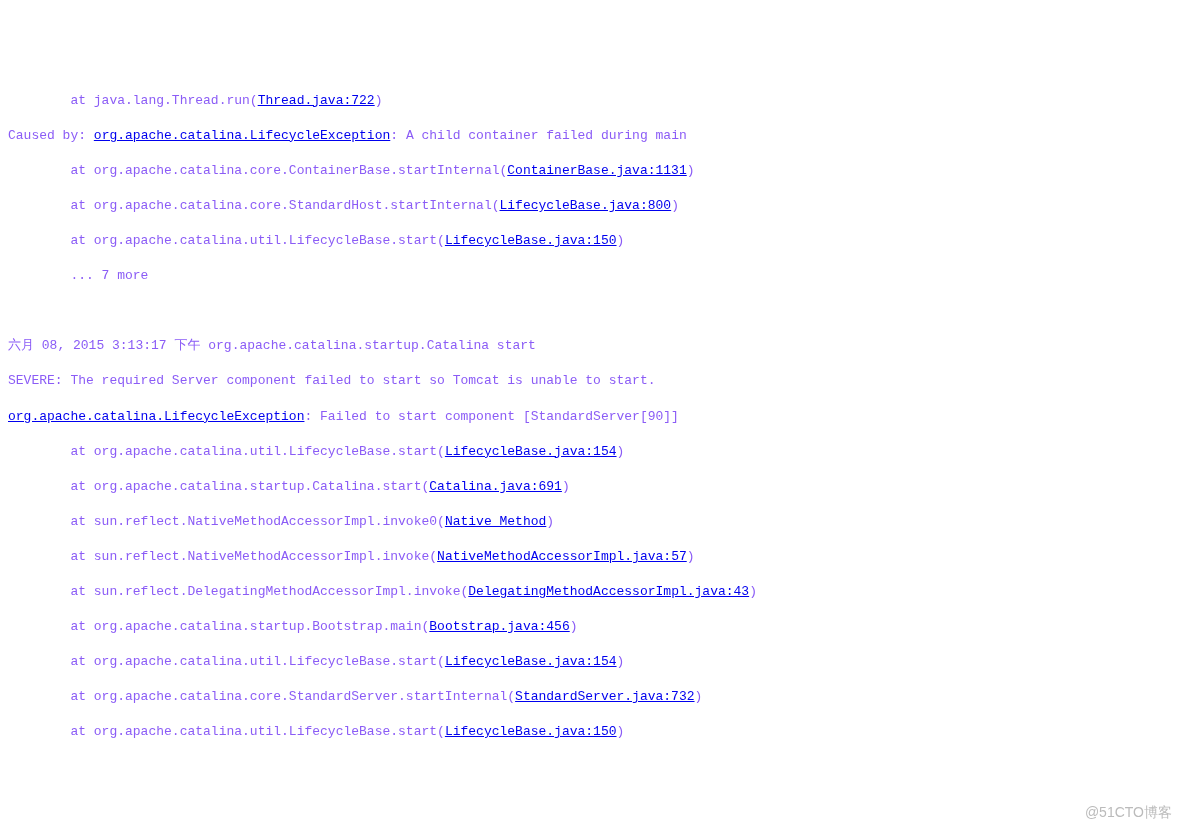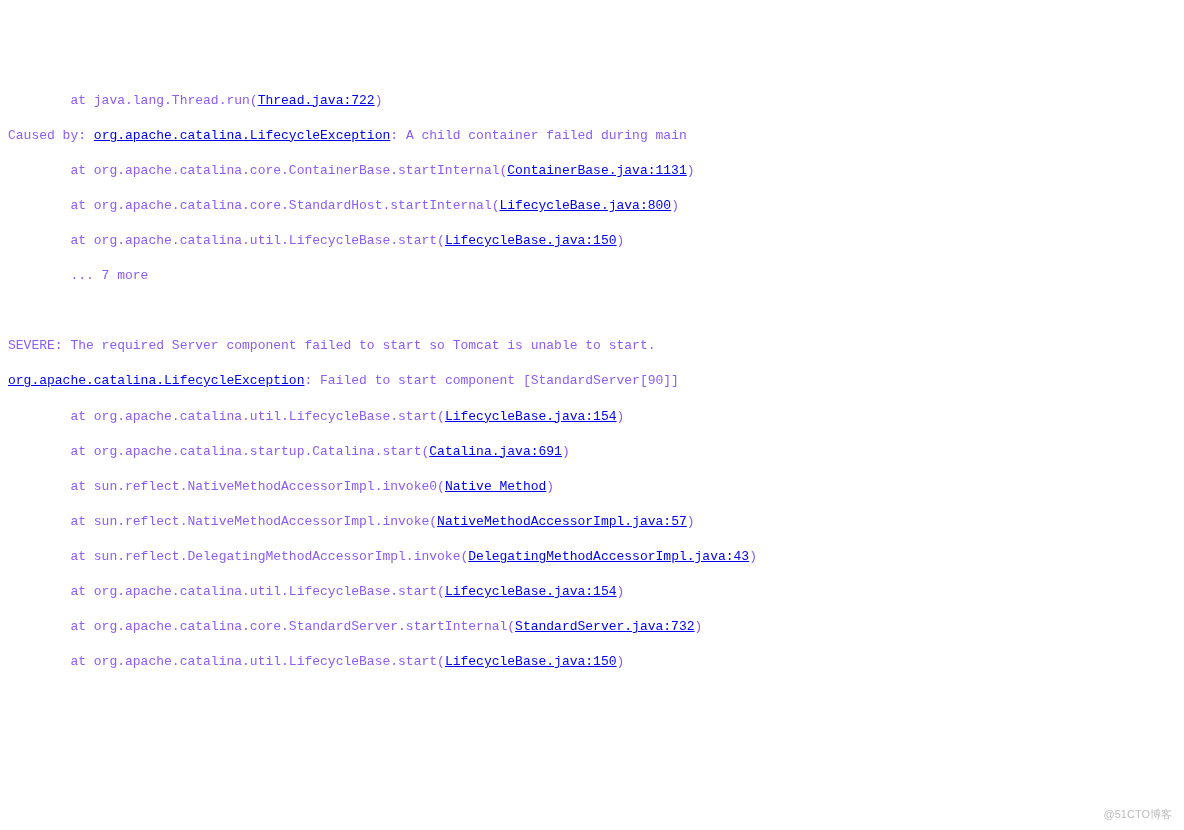--- a/index.html
+++ b/index.html
@@ -16,43 +16,45 @@
   }
   .red { color: #8b5cf6; }
   .blue { color: #0000ee; text-decoration: underline; }
   .line { display: block; }
   .watermark {
     position: fixed;
     right: 12px;
     bottom: 8px;
     color: #bbb;
     font-family: Arial, sans-serif;
-    font-size: 11px;
+    font-size: 14px;
   }
 </style>
 </head>
 <body>
 
 
 
 <div>
 <span class="line"><span class="red">        at java.lang.Thread.run</span><span class="red">(</span><span class="blue">Thread.java:722</span><span class="red">)</span></span>
 <span class="line"><span class="red">Caused by: </span><span class="blue">org.apache.catalina.LifecycleException</span><span class="red">: A child container failed during main</span></span>
 <span class="line"><span class="red">        at org.apache.catalina.core.ContainerBase.startInternal</span><span class="red">(</span><span class="blue">ContainerBase.java:1131</span><span class="red">)</span></span>
 <span class="line"><span class="red">        at org.apache.catalina.core.StandardHost.startInternal</span><span class="red">(</span><span class="blue">LifecycleBase.java:800</span><span class="red">)</span></span>
 <span class="line"><span class="red">        at org.apache.catalina.util.LifecycleBase.start</span><span class="red">(</span><span class="blue">LifecycleBase.java:150</span><span class="red">)</span></span>
 <span class="line"><span class="red">        ... 7 more</span></span>
 <span class="line"> </span>
+<span class="line"><span class="red">六月 08, 2015 3:13:17 下午 org.apache.catalina.startup.Catalina start</span></span>
 <span class="line"><span class="red">SEVERE: The required Server component failed to start so Tomcat is unable to start.</span></span>
 <span class="line"><span class="blue">org.apache.catalina.LifecycleException</span><span class="red">: Failed to start component [StandardServer[90]]</span></span>
 <span class="line"><span class="red">        at org.apache.catalina.util.LifecycleBase.start</span><span class="red">(</span><span class="blue">LifecycleBase.java:154</span><span class="red">)</span></span>
 <span class="line"><span class="red">        at org.apache.catalina.startup.Catalina.start</span><span class="red">(</span><span class="blue">Catalina.java:691</span><span class="red">)</span></span>
 <span class="line"><span class="red">        at sun.reflect.NativeMethodAccessorImpl.invoke0</span><span class="red">(</span><span class="blue">Native Method</span><span class="red">)</span></span>
 <span class="line"><span class="red">        at sun.reflect.NativeMethodAccessorImpl.invoke</span><span class="red">(</span><span class="blue">NativeMethodAccessorImpl.java:57</span><span class="red">)</span></span>
 <span class="line"><span class="red">        at sun.reflect.DelegatingMethodAccessorImpl.invoke</span><span class="red">(</span><span class="blue">DelegatingMethodAccessorImpl.java:43</span><span class="red">)</span></span>
+<span class="line"><span class="red">        at org.apache.catalina.startup.Bootstrap.main</span><span class="red">(</span><span class="blue">Bootstrap.java:456</span><span class="red">)</span></span>
 <span class="line"><span class="red">        at org.apache.catalina.util.LifecycleBase.start</span><span class="red">(</span><span class="blue">LifecycleBase.java:154</span><span class="red">)</span></span>
 <span class="line"><span class="red">        at org.apache.catalina.core.StandardServer.startInternal</span><span class="red">(</span><span class="blue">StandardServer.java:732</span><span class="red">)</span></span>
 <span class="line"><span class="red">        at org.apache.catalina.util.LifecycleBase.start</span><span class="red">(</span><span class="blue">LifecycleBase.java:150</span><span class="red">)</span></span>
 
 
 
 
 
 
 

